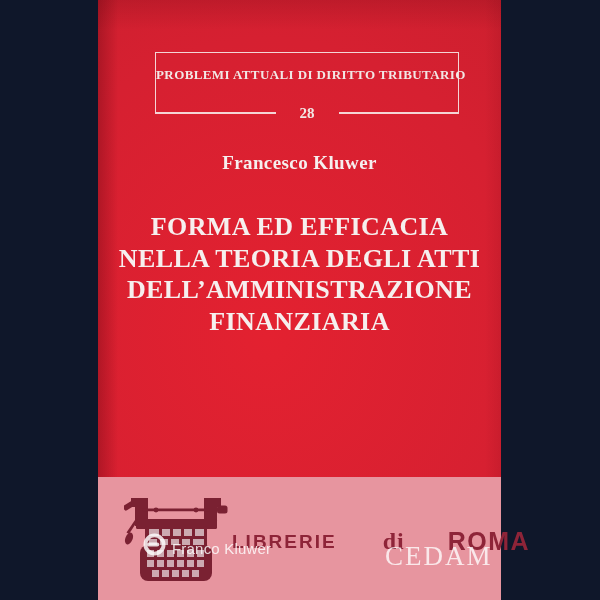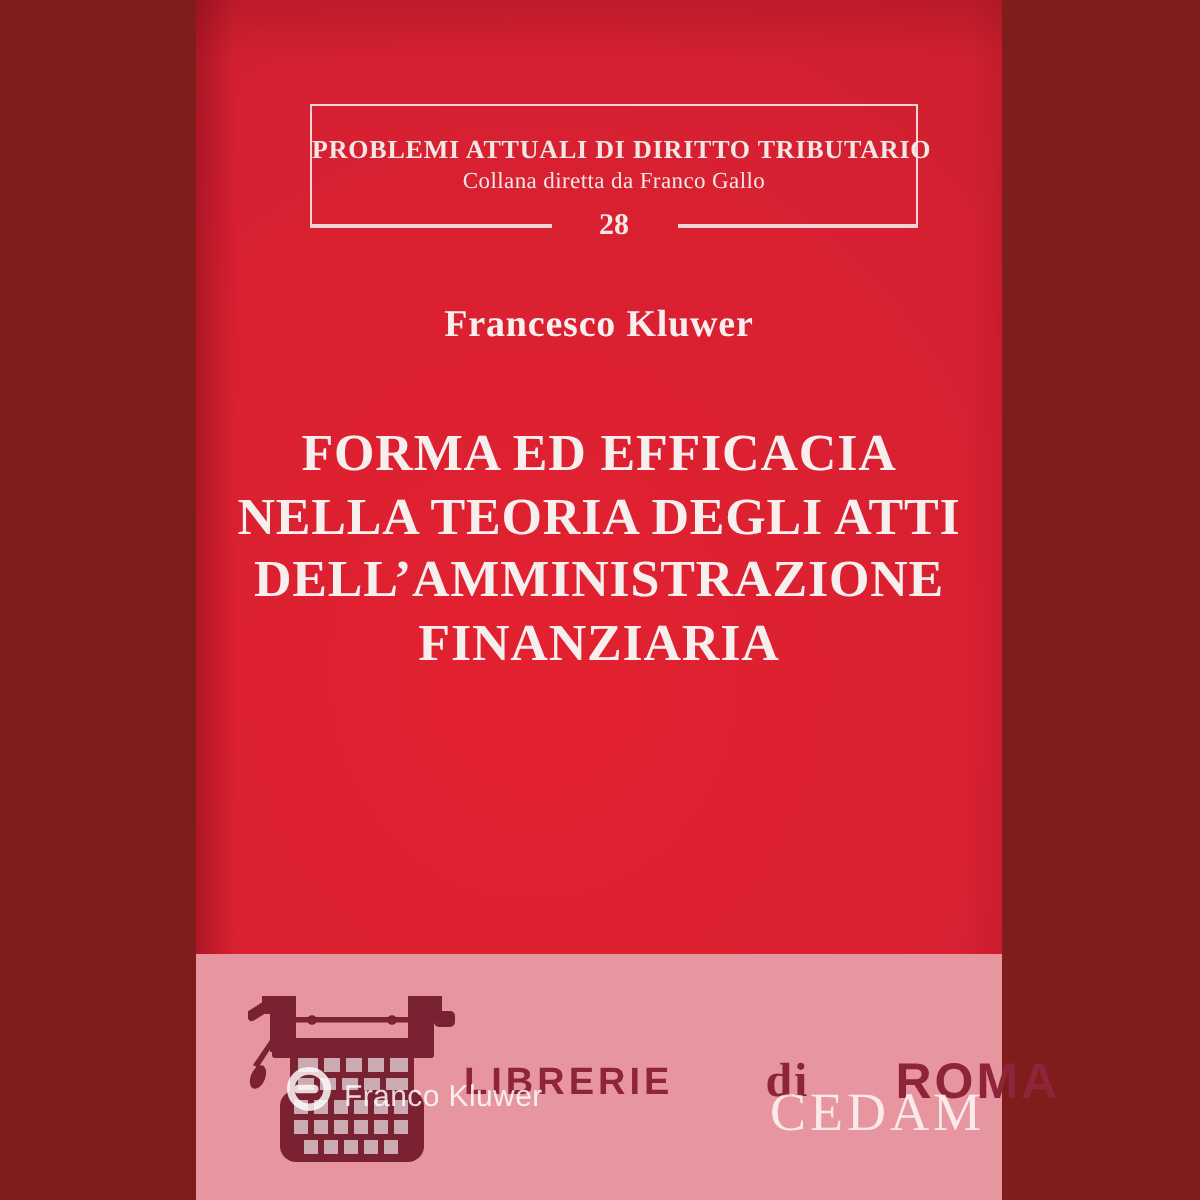--- a/index.html
+++ b/index.html
@@ -5,21 +5,21 @@
   html, body {
     margin: 0;
     padding: 0;
     background: #ffffff;
     font-family: "Liberation Serif", serif;
   }
   .canvas {
     position: relative;
     width: 600px;
     height: 600px;
-    background: #7f1d1d;
+    background: #0f172a;
     overflow: hidden;
   }
   .cover {
     position: absolute;
     left: 98px;
     top: 0;
     width: 403px;
     height: 600px;
     background:
       linear-gradient(to right, rgba(80,0,12,.30), rgba(80,0,12,0) 5%),
@@ -172,21 +172,20 @@
   }
 </style>
 </head>
 <body>
 
 <div class="canvas">
   <div class="cover">
 
     <div class="series-box">
       <div class="series-title">PROBLEMI ATTUALI DI DIRITTO TRIBUTARIO</div>
-      <div class="series-subtitle">Collana diretta da Franco Gallo</div>
     </div>
     <div class="series-number-row">
       <span class="rule"></span>
       <span class="series-number">28</span>
       <span class="rule"></span>
     </div>
 
     <div class="author">Francesco Kluwer</div>
 
     <div class="book-title">

